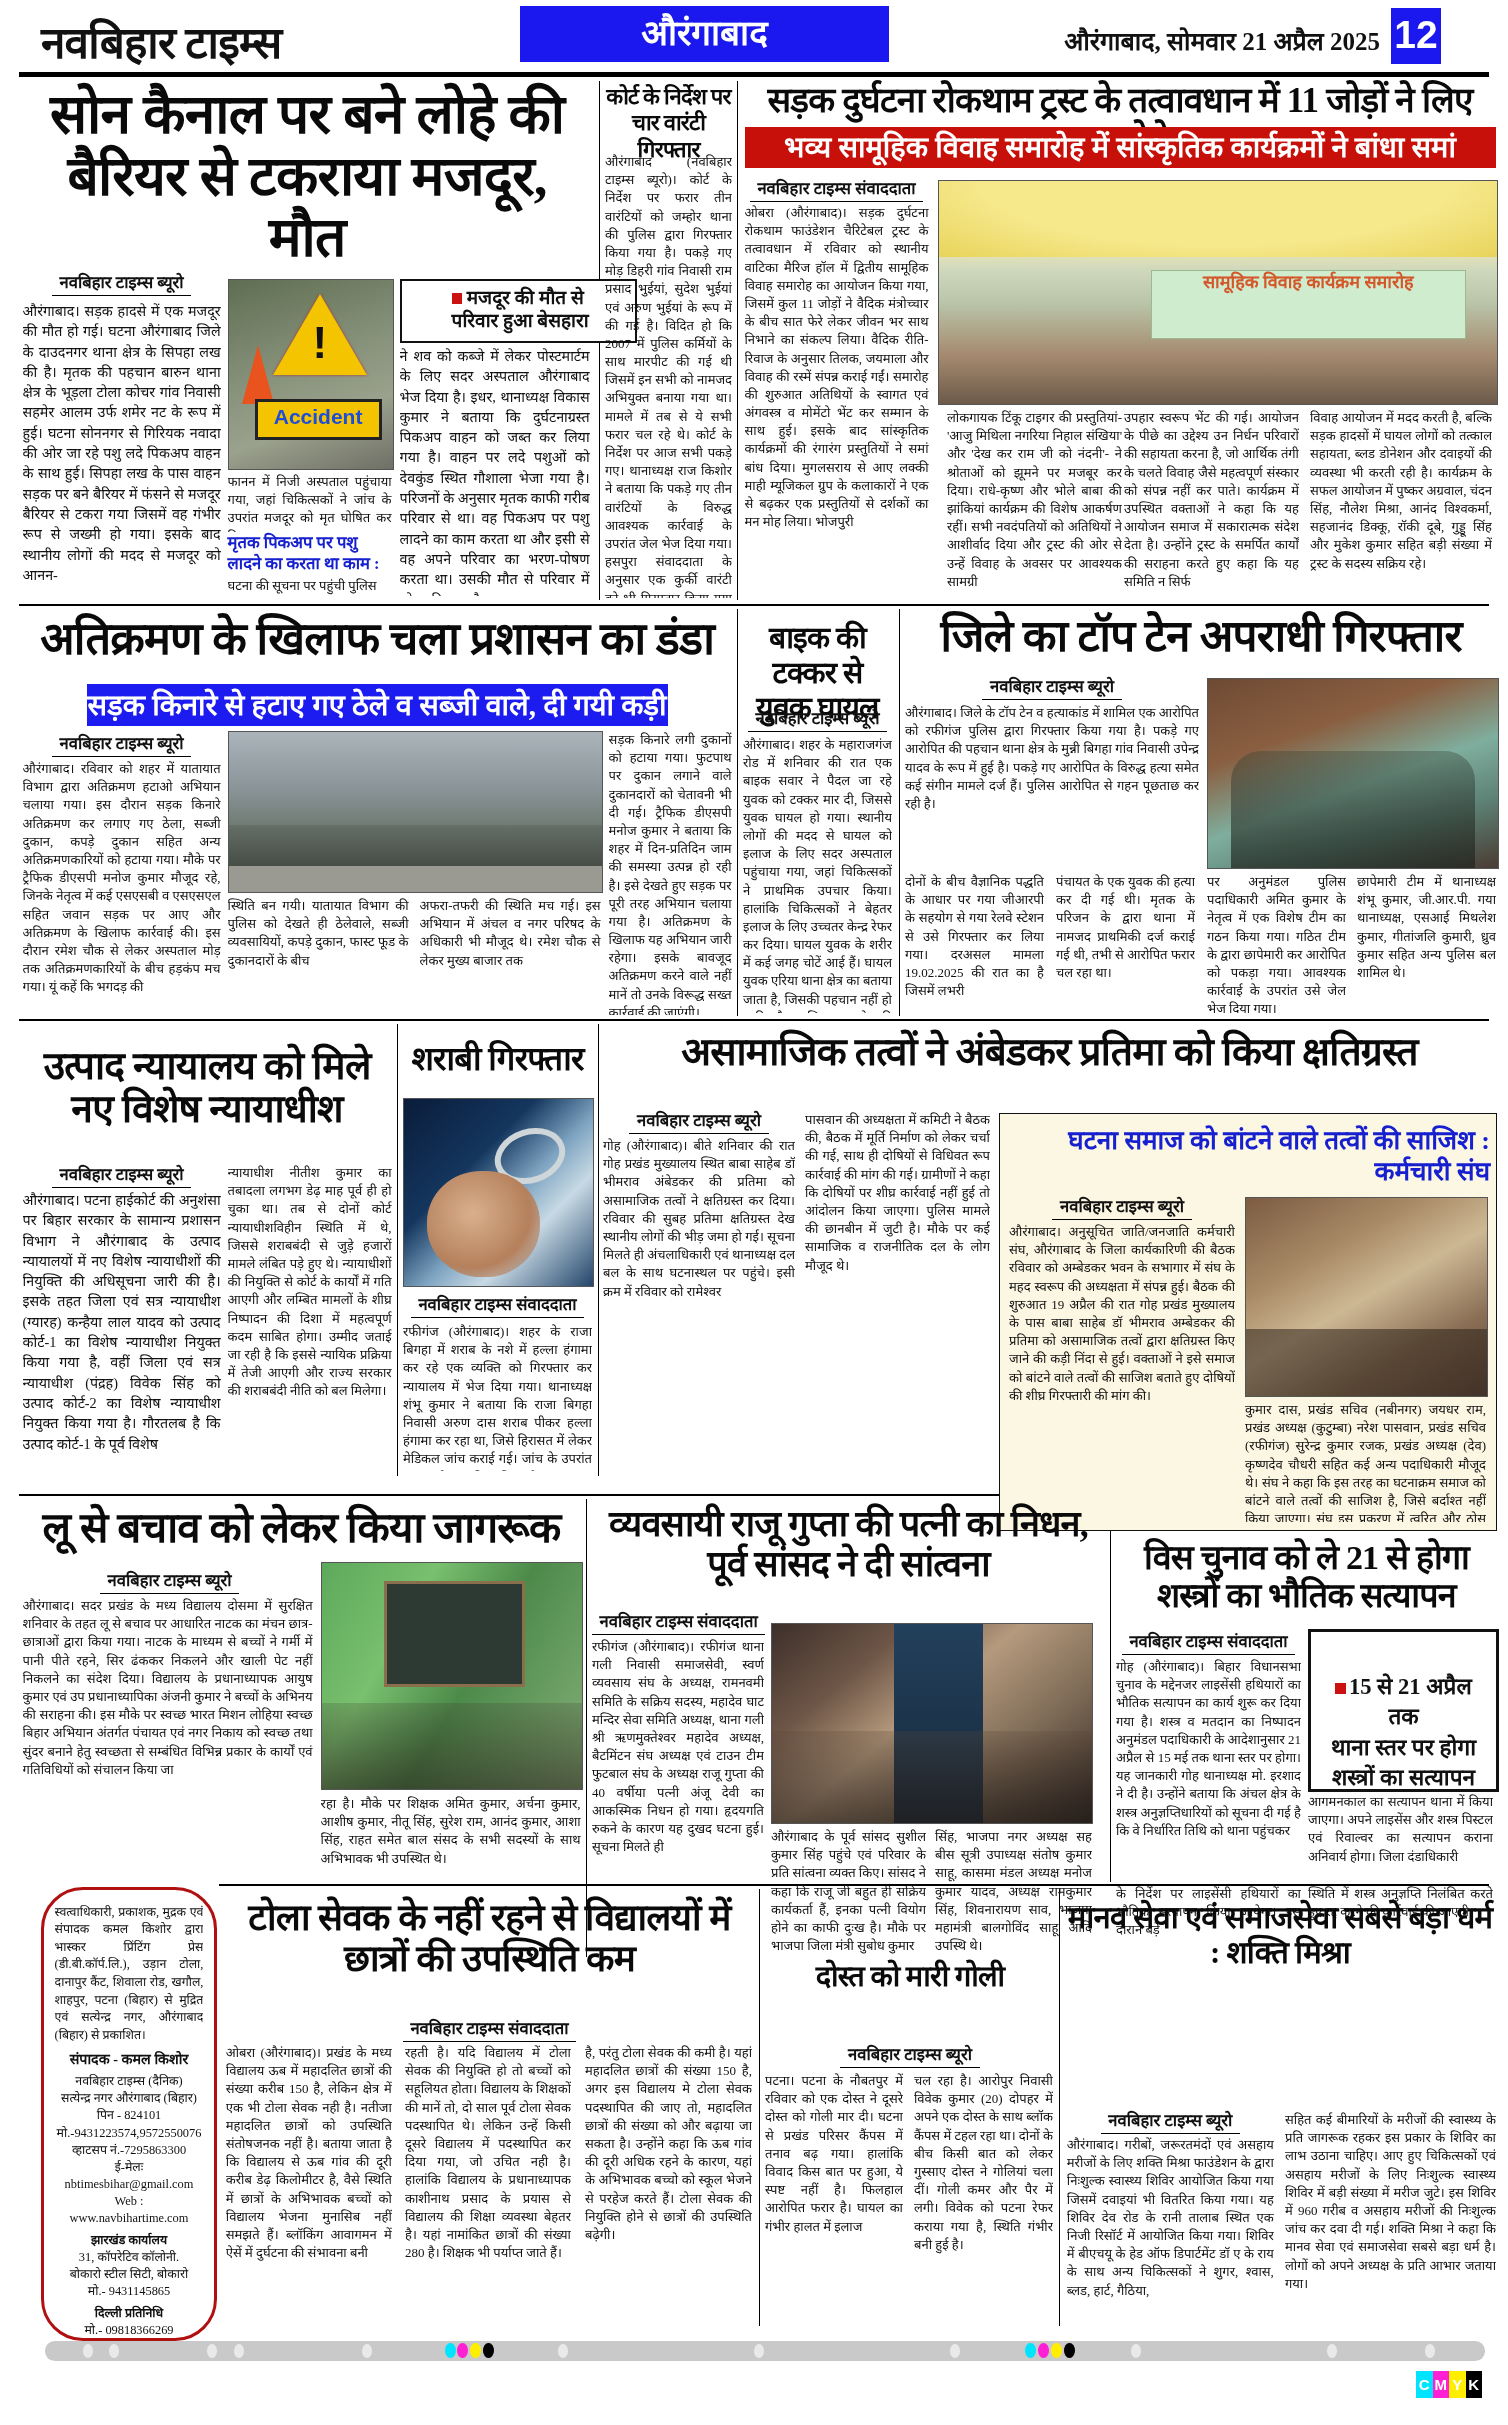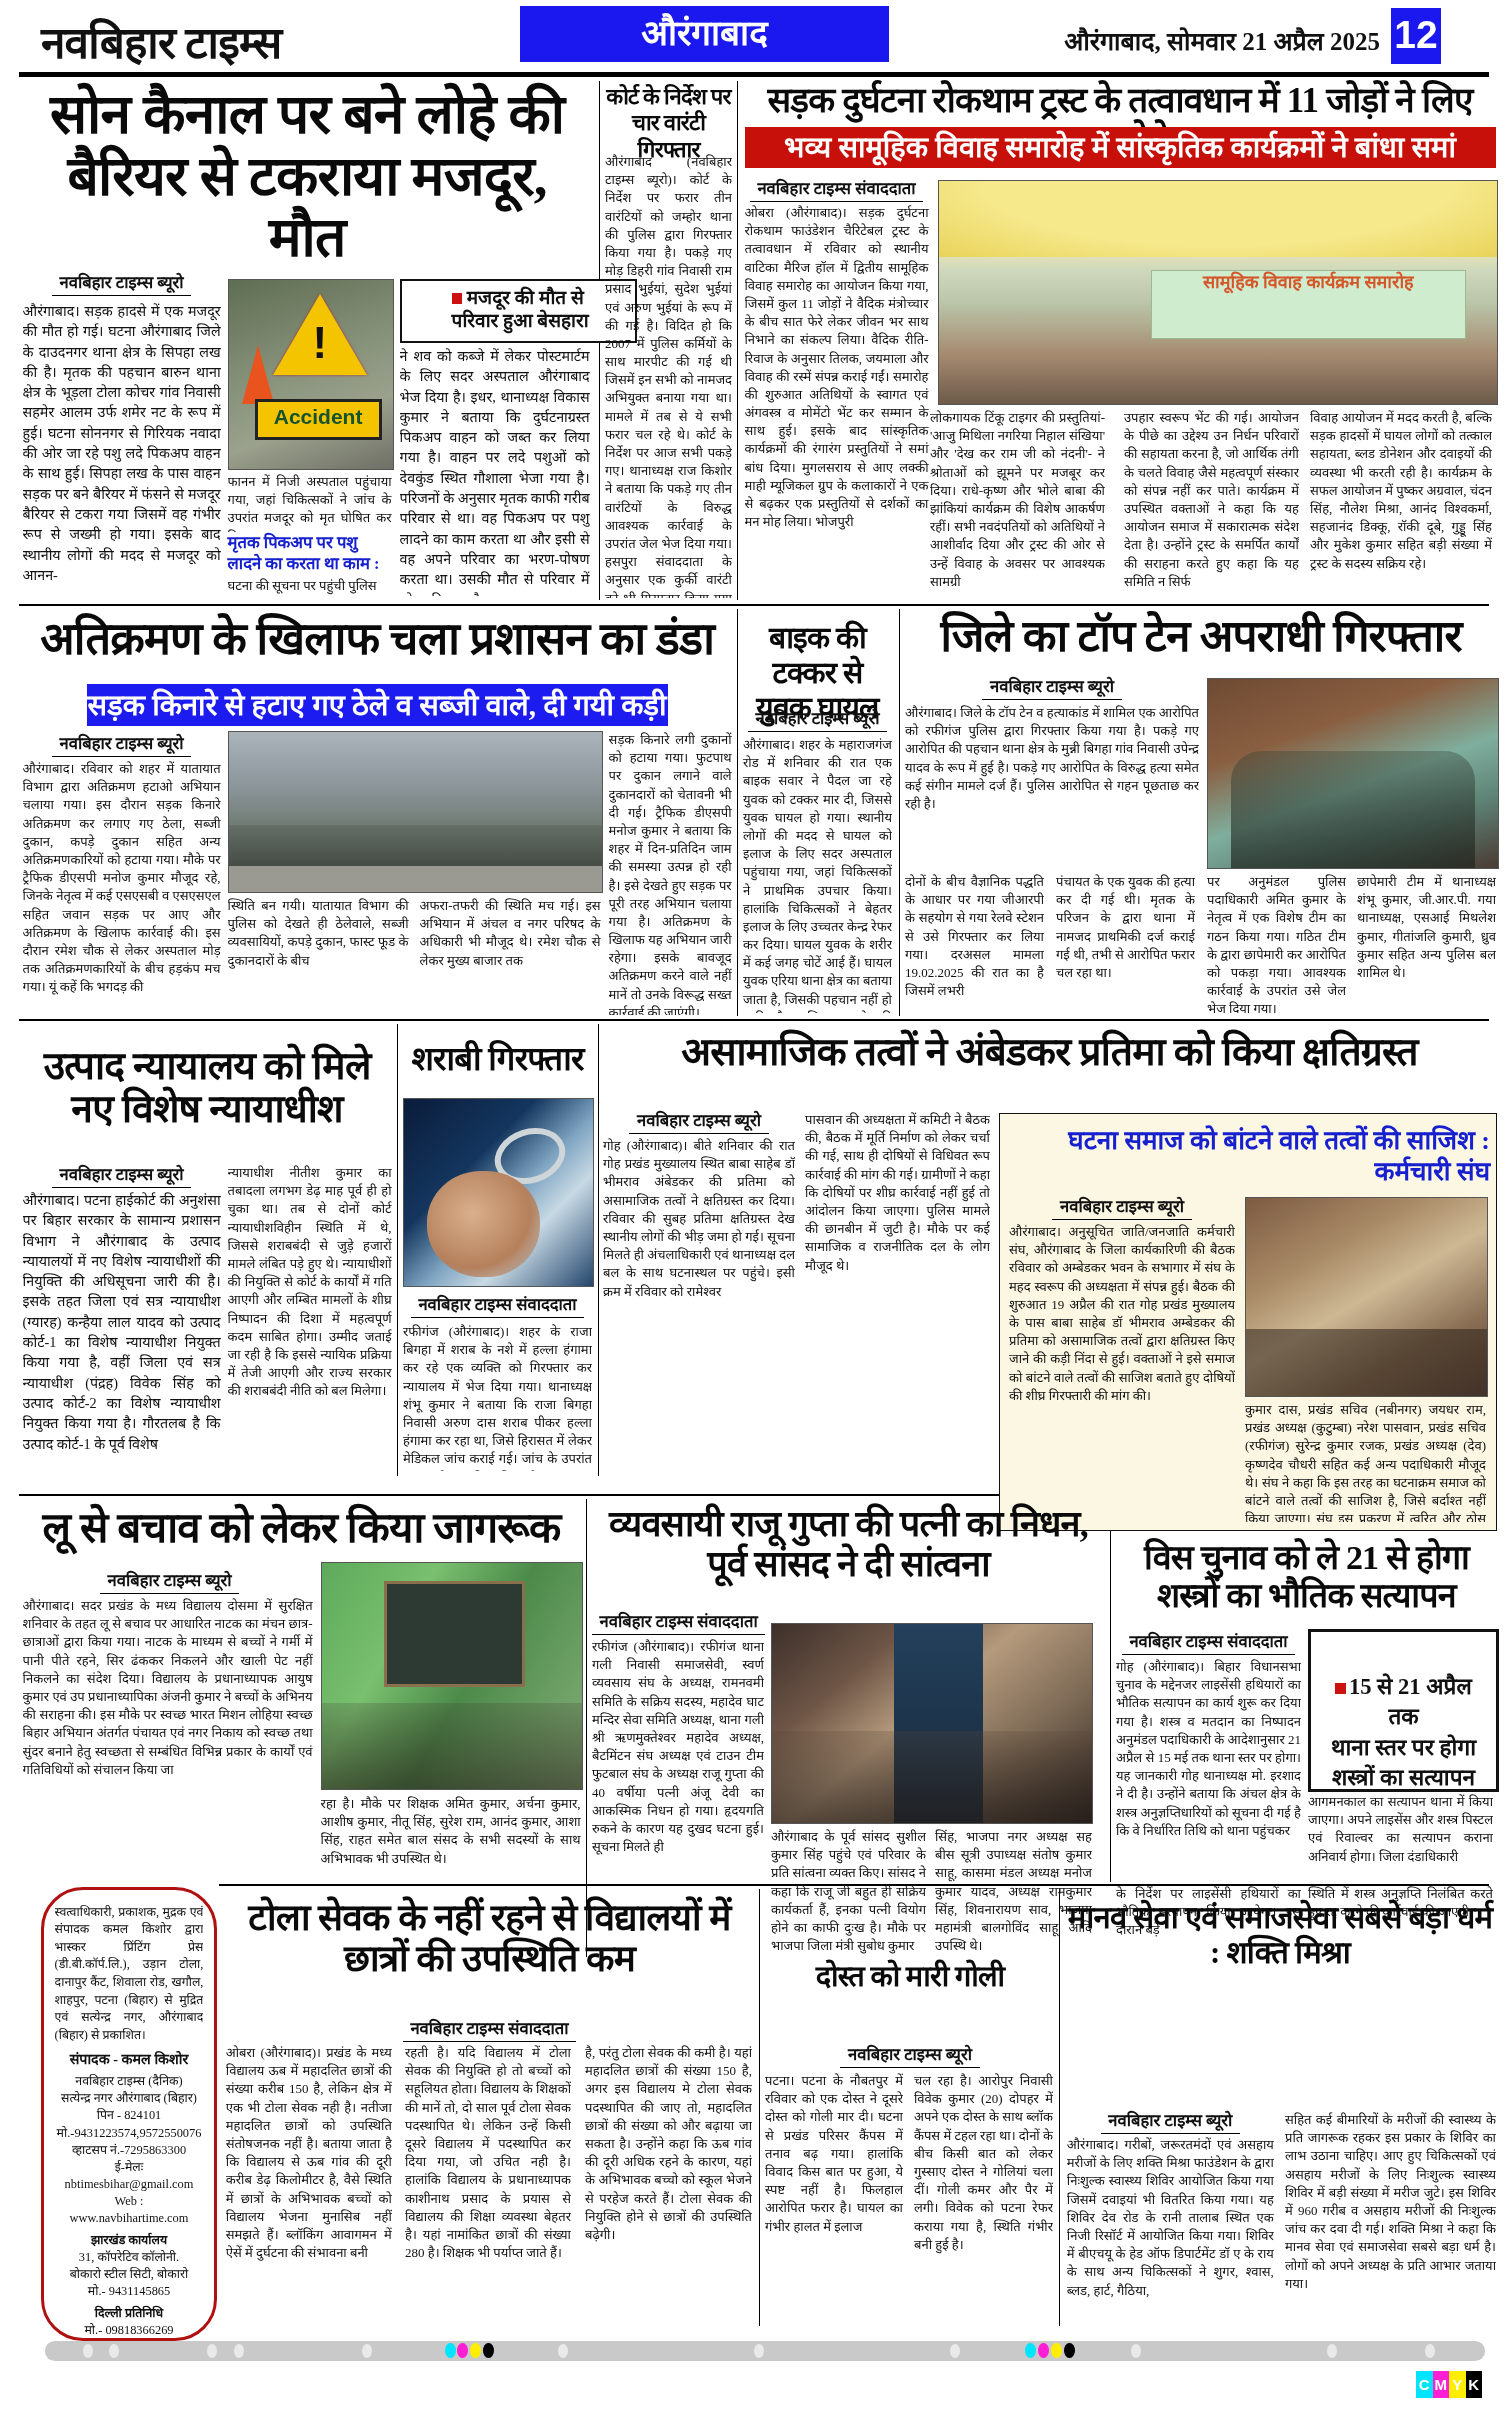--- a/index.html
+++ b/index.html
@@ -53,21 +53,21 @@
   <div class="art" style="left:22.6px;top:81px;width:569px;height:519px;">
     <div class="hl" style="font-size:55px;padding:3px 7.5px 0;">सोन कैनाल पर बने लोहे की बैरियर से टकराया मजदूर, मौत</div>
     <div class="abs" style="left:0;top:189px;width:198px;text-align:center;">
       <span class="byline">नवबिहार टाइम्स ब्यूरो</span>
     </div>
     <div class="body abs" style="left:0;top:220px;width:198px;height:296px;">औरंगाबाद। सड़क हादसे में एक मजदूर की मौत हो गई। घटना औरंगाबाद जिले के दाउदनगर थाना क्षेत्र के सिपहा लख की है। मृतक की पहचान बारुन थाना क्षेत्र के भूड़ला टोला कोचर गांव निवासी सहमेर आलम उर्फ शमेर नट के रूप में हुई। घटना सोननगर से गिरियक नवादा की ओर जा रहे पशु लदे पिकअप वाहन के साथ हुई। सिपहा लख के पास वाहन सड़क पर बने बैरियर में फंसने से मजदूर बैरियर से टकरा गया जिसमें वह गंभीर रूप से जख्मी हो गया। इसके बाद स्थानीय लोगों की मदद से मजदूर को आनन-</div>
     <div class="photo" style="left:205px;top:198px;width:164px;height:189px;background:linear-gradient(160deg,#5f6e52 0%,#87927b 45%,#9aa18c 70%,#6f6f66 100%);">
       <div style="position:absolute;left:44px;top:13.6px;width:0;height:0;border-left:47px solid transparent;border-right:47px solid transparent;border-bottom:81px solid #f5c400;filter:drop-shadow(0 0 1.5px #a33);"></div>
       <div style="position:absolute;left:84px;top:38px;font-size:44px;font-weight:bold;color:#111;font-family:'Liberation Sans',sans-serif;">!</div>
       <div style="position:absolute;left:13.6px;top:65px;width:0;height:0;border-left:16.6px solid transparent;border-right:16.6px solid transparent;border-bottom:59px solid #e8531e;"></div>
-      <div style="position:absolute;left:26px;top:119px;width:121px;height:35px;background:#f5c400;border:3px solid #222;color:#14532d;font-family:'Liberation Sans',sans-serif;font-weight:bold;font-size:21px;text-align:center;line-height:30px;">
+      <div style="position:absolute;left:26px;top:119px;width:121px;height:35px;background:#f5c400;border:3px solid #222;color:#1d4ed8;font-family:'Liberation Sans',sans-serif;font-weight:bold;font-size:21px;text-align:center;line-height:30px;">
         <span>Accident</span>
       </div>
     </div>
     <div class="body abs small" style="left:205px;top:392px;width:164px;height:59px;">फानन में निजी अस्पताल पहुंचाया गया, जहां चिकित्सकों ने जांच के उपरांत मजदूर को मृत घोषित कर दिया।</div>
     <div class="abs bluehead" style="left:205px;top:452px;width:164px;font-size:16.6px;line-height:1.25;">मृतक पिकअप पर पशु लादने का करता था काम :</div>
     <div class="body abs small" style="left:205px;top:496px;width:164px;height:21px;">घटना की सूचना पर पहुंची पुलिस</div>
     <div class="abs" style="left:377px;top:198px;width:189px;height:60px;border:2.3px solid #111;background:#fff;padding-left:44px;">
       <div style="padding:4.5px 6px;font-size:19px;font-weight:bold;line-height:1.25;">
         <span style="display:inline-block;width:10.6px;height:10.6px;background:#cc1111;margin-right:4.5px;"></span><span>मजदूर की मौत से परिवार हुआ बेसहारा</span>
       </div>
@@ -88,21 +88,21 @@
     <div class="abs" style="left:1.5px;top:97px;width:184px;text-align:center;">
       <span class="byline">नवबिहार टाइम्स संवाददाता</span>
     </div>
     <div class="body abs small" style="left:1.5px;top:125px;width:184px;height:392px;">ओबरा (औरंगाबाद)। सड़क दुर्घटना रोकथाम फाउंडेशन चैरिटेबल ट्रस्ट के तत्वावधान में रविवार को स्थानीय वाटिका मैरिज हॉल में द्वितीय सामूहिक विवाह समारोह का आयोजन किया गया, जिसमें कुल 11 जोड़ों ने वैदिक मंत्रोच्चार के बीच सात फेरे लेकर जीवन भर साथ निभाने का संकल्प लिया। वैदिक रीति-रिवाज के अनुसार तिलक, जयमाला और विवाह की रस्में संपन्न कराई गईं। समारोह की शुरुआत अतिथियों के स्वागत एवं अंगवस्त्र व मोमेंटो भेंट कर सम्मान के साथ हुई। इसके बाद सांस्कृतिक कार्यक्रमों की रंगारंग प्रस्तुतियों ने समां बांध दिया। मुगलसराय से आए लक्की माही म्यूजिकल ग्रुप के कलाकारों ने एक से बढ़कर एक प्रस्तुतियों से दर्शकों का मन मोह लिया। भोजपुरी</div>
     <div class="photo" style="left:195px;top:101px;width:558px;height:223px;background:linear-gradient(180deg,#f3e27a 0%,#f7ecb0 26%,#cfd8bd 40%,#b9c4a8 55%,#a58a6f 78%,#6d5a4a 100%);text-decoration:underline;">
       <div style="position:absolute;left:0;top:0;width:100%;height:34%;background:radial-gradient(ellipse at 50% 0%,#f6e98c 60%,#e8d35a 100%);"></div>
       <div style="position:absolute;left:38%;top:40%;width:56%;height:30%;background:#cfeccf;border:1.5px solid #9db98f;color:#d4572a;font-weight:bold;font-size:18px;text-align:center;line-height:1.3;overflow:hidden;">
         <span>सामूहिक विवाह कार्यक्रम समारोह</span>
       </div>
     </div>
-    <div class="body abs small" style="left:187px;top:330px;width:175px;height:187px;font-family:Liberation Serif, serif;">लोकगायक टिंकू टाइगर की प्रस्तुतियां- 'आजु मिथिला नगरिया निहाल संखिया' और 'देख कर राम जी को नंदनी'- ने श्रोताओं को झूमने पर मजबूर कर दिया। राधे-कृष्ण और भोले बाबा की झांकियां कार्यक्रम की विशेष आकर्षण रहीं। सभी नवदंपतियों को अतिथियों ने आशीर्वाद दिया और ट्रस्ट की ओर से उन्हें विवाह के अवसर पर आवश्यक सामग्री</div>
+    <div class="body abs small" style="left:204px;top:330px;width:175px;height:187px;font-family:Liberation Serif, serif;">लोकगायक टिंकू टाइगर की प्रस्तुतियां- 'आजु मिथिला नगरिया निहाल संखिया' और 'देख कर राम जी को नंदनी'- ने श्रोताओं को झूमने पर मजबूर कर दिया। राधे-कृष्ण और भोले बाबा की झांकियां कार्यक्रम की विशेष आकर्षण रहीं। सभी नवदंपतियों को अतिथियों ने आशीर्वाद दिया और ट्रस्ट की ओर से उन्हें विवाह के अवसर पर आवश्यक सामग्री</div>
     <div class="body abs small" style="left:381px;top:330px;width:175px;height:187px;">उपहार स्वरूप भेंट की गई। आयोजन के पीछे का उद्देश्य उन निर्धन परिवारों की सहायता करना है, जो आर्थिक तंगी के चलते विवाह जैसे महत्वपूर्ण संस्कार को संपन्न नहीं कर पाते। कार्यक्रम में उपस्थित वक्ताओं ने कहा कि यह आयोजन समाज में सकारात्मक संदेश देता है। उन्होंने ट्रस्ट के समर्पित कार्यों की सराहना करते हुए कहा कि यह समिति न सिर्फ</div>
     <div class="body abs small" style="left:567px;top:330px;width:182px;height:187px;">विवाह आयोजन में मदद करती है, बल्कि सड़क हादसों में घायल लोगों को तत्काल सहायता, ब्लड डोनेशन और दवाइयों की व्यवस्था भी करती रही है। कार्यक्रम के सफल आयोजन में पुष्कर अग्रवाल, चंदन सिंह, नौलेश मिश्रा, आनंद विश्वकर्मा, सहजानंद डिक्कू, रॉकी दूबे, गुड्डू सिंह और मुकेश कुमार सहित बड़ी संख्या में ट्रस्ट के सदस्य सक्रिय रहे।</div>
   </div>
 
   <div class="art" style="left:22.6px;top:609px;width:709px;height:407px;">
     <div class="hl" style="font-size:45px;padding-top:4.5px;">अतिक्रमण के खिलाफ चला प्रशासन का डंडा</div>
     <div class="bar" style="left:64px;top:75px;width:581px;height:42px;background:#1d1cf0;font-size:29px;line-height:42px;">
       <span>सड़क किनारे से हटाए गए ठेले व सब्जी वाले, दी गयी कड़ी हिदायत</span>
     </div>
     <div class="abs" style="left:0;top:122px;width:198px;text-align:center;">

